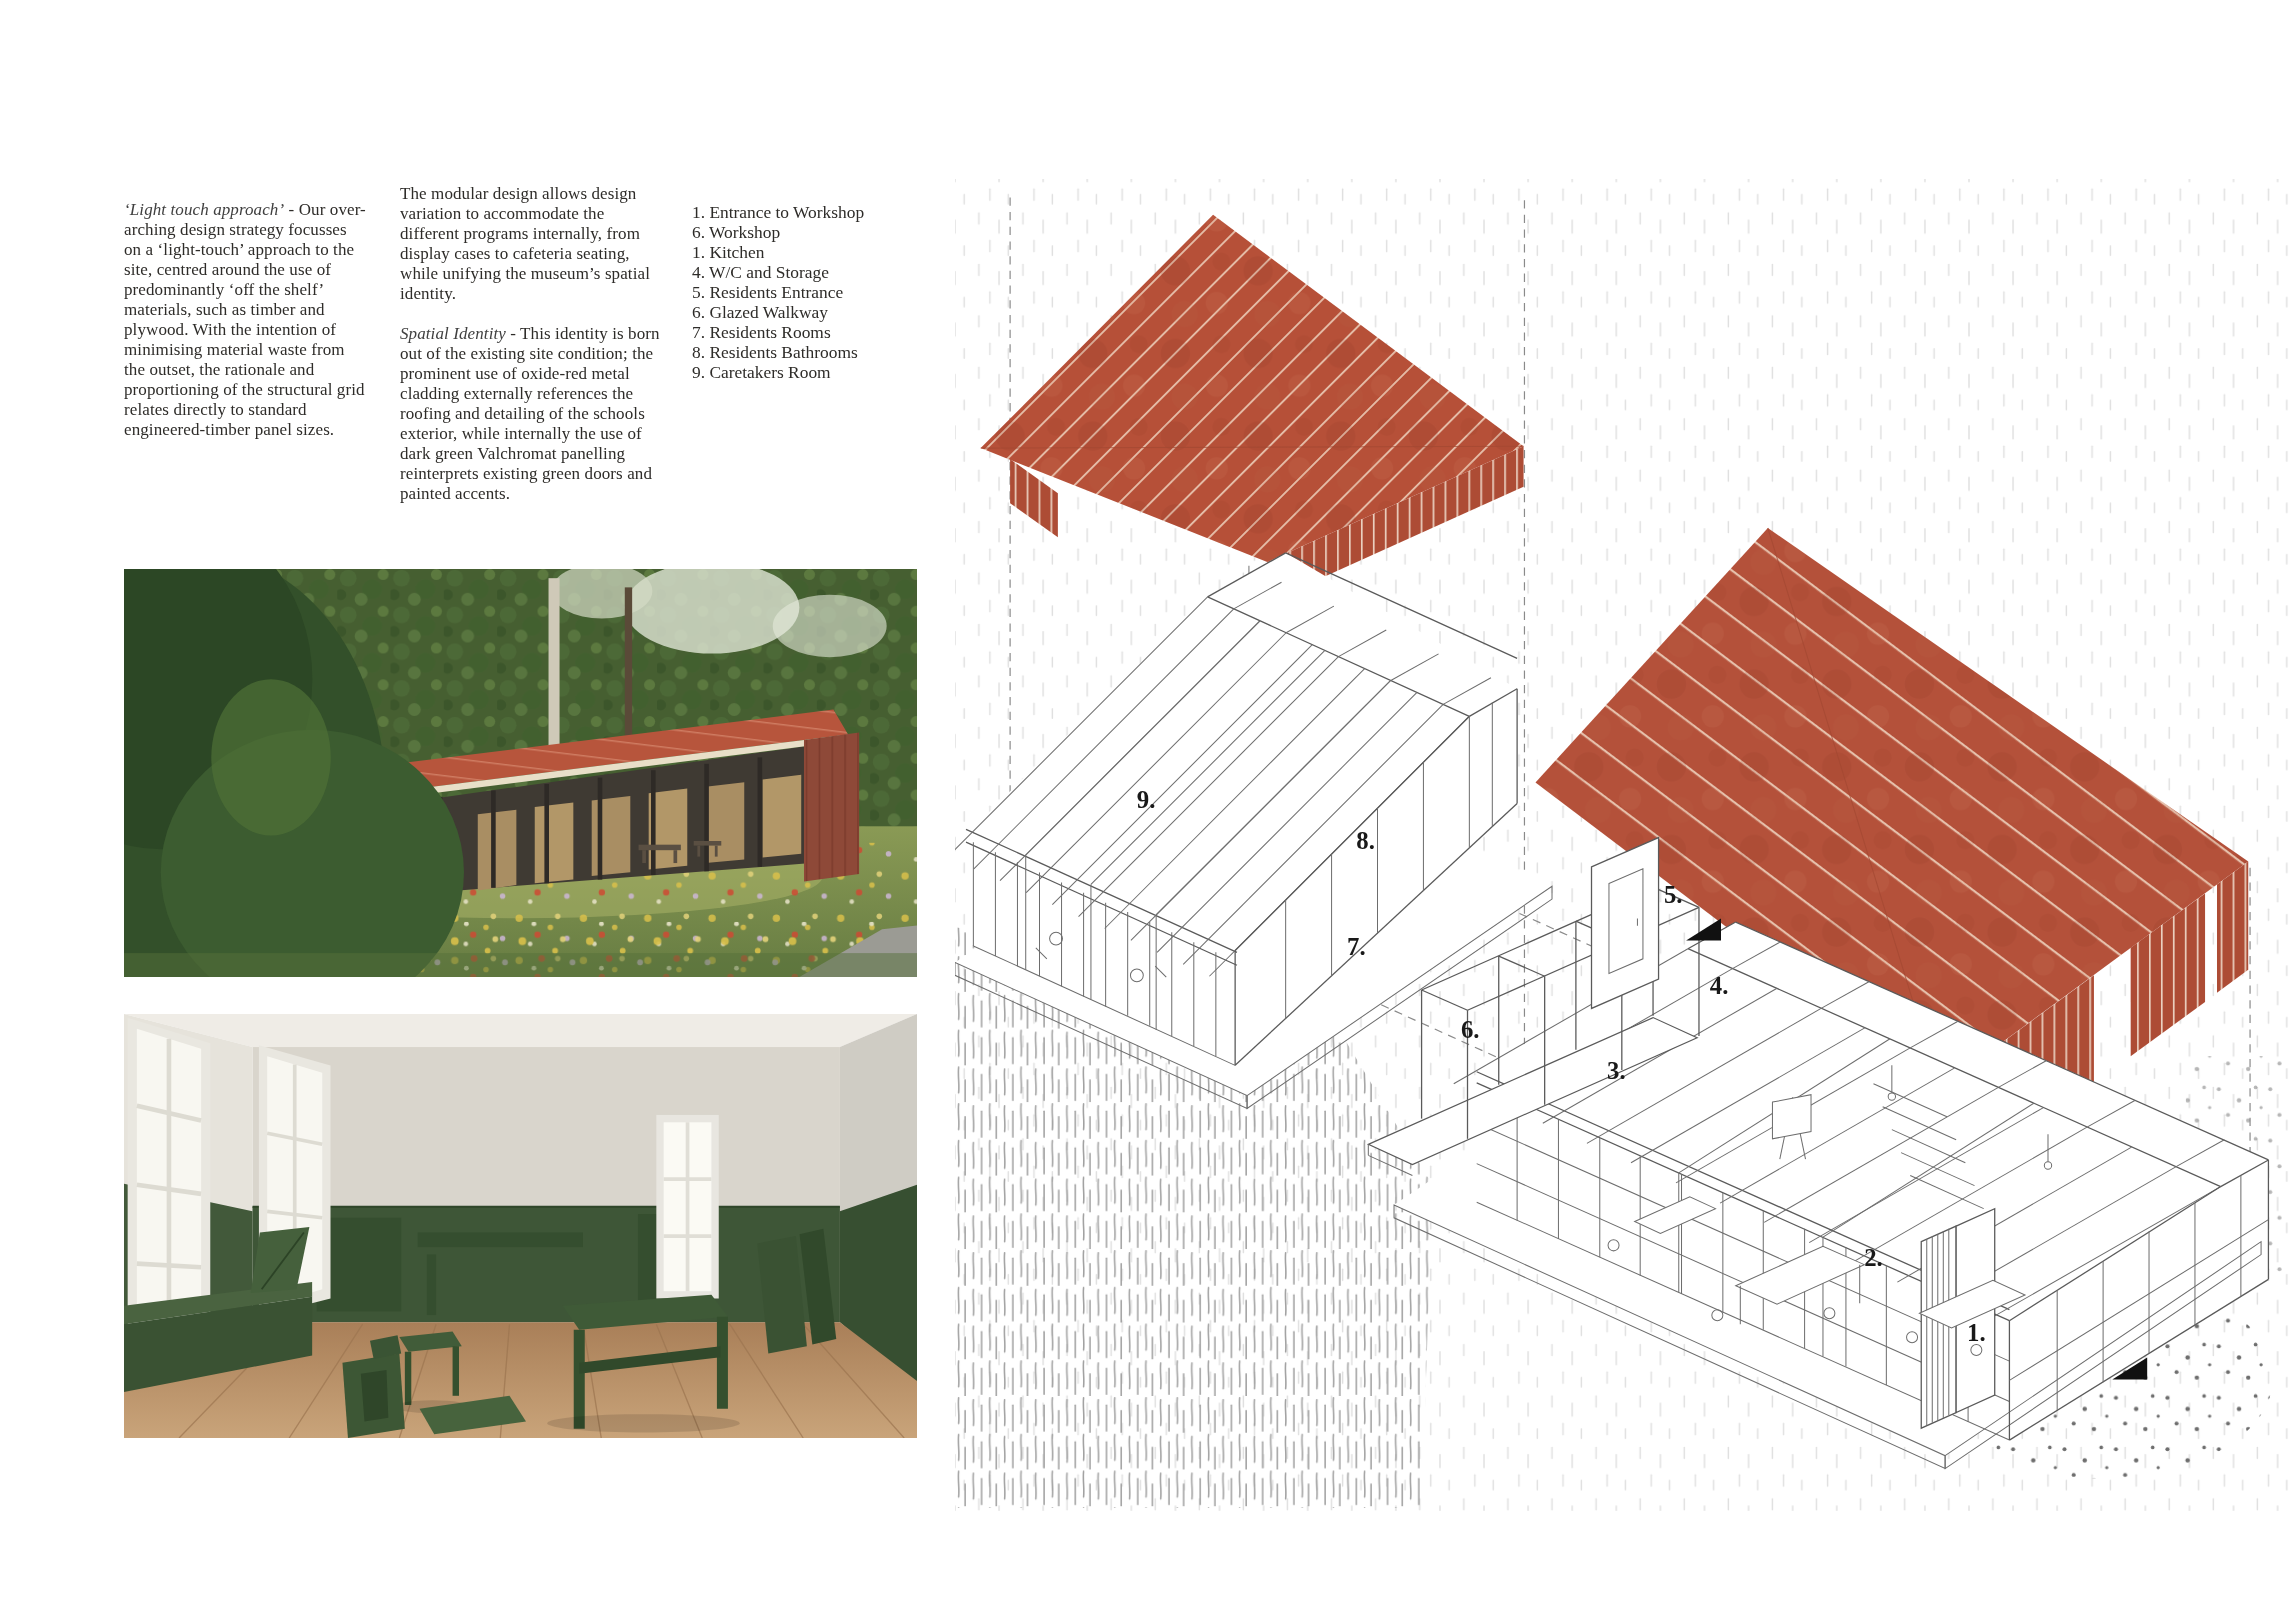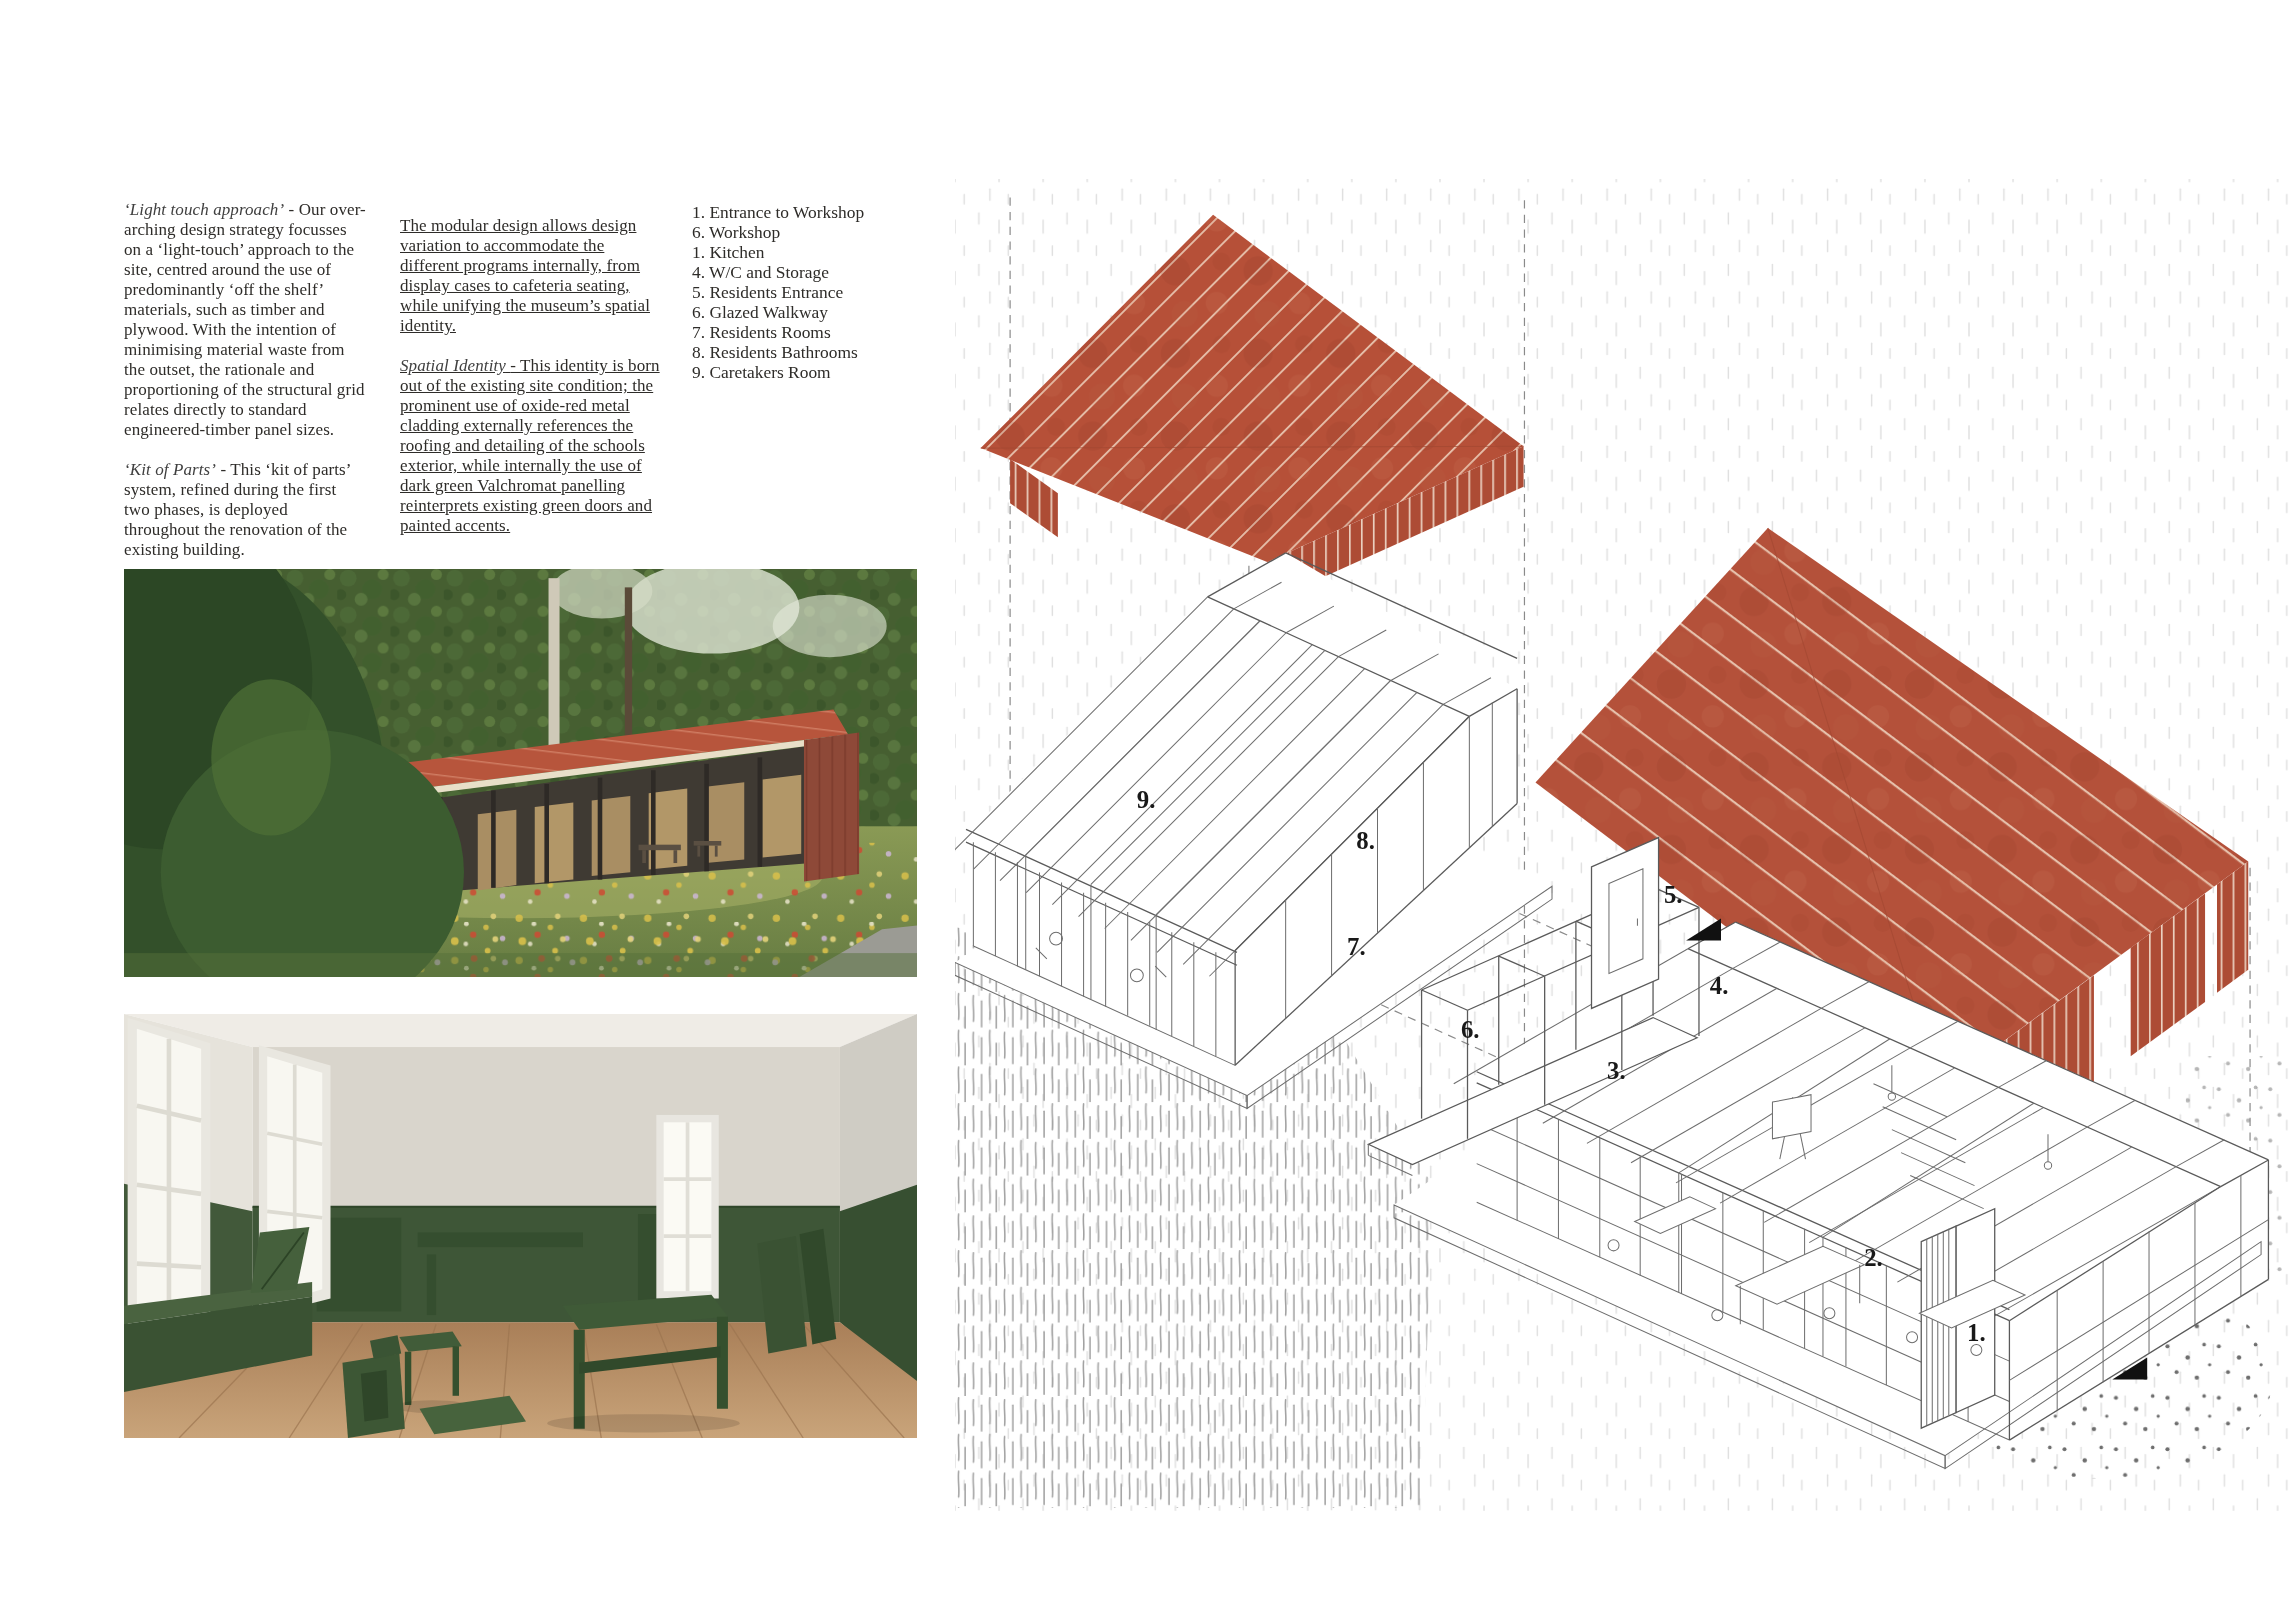--- a/index.html
+++ b/index.html
@@ -20,25 +20,23 @@
   .dash{stroke:#8a8a8a;stroke-width:1.3;fill:none;stroke-dasharray:9 7;}
 </style>
 </head>
 <body>
 
 <div class="board">
 
   <div class="col" style="left:124px;top:200px;width:242px;">
     <p><span class="lead">‘Light touch approach’</span>
 <span>- Our over-arching design strategy focusses on a ‘light-touch’ approach to the site, centred around the use of predominantly ‘off the shelf’ materials, such as timber and plywood. With the intention of minimising material waste from the outset, the rationale and proportioning of the structural grid relates directly to standard engineered-timber panel sizes.</span></p>
-    <p><span class="lead">‘Kit of Parts’</span>
-<span>- This ‘kit of parts’ system, refined during the first two phases, is deployed throughout the renovation of the existing building.</span></p>
   </div>
 
-  <div class="col" style="left:400px;top:216px;width:264px;text-decoration:underline;">
+  <div class="col" style="left:400px;top:184px;width:264px;">
     <p><span>The modular design allows design variation to accommodate the different programs internally, from display cases to cafeteria seating, while unifying the museum’s spatial identity.</span></p>
     <p><span class="lead">Spatial Identity</span>
 <span>- This identity is born out of the existing site condition; the prominent use of oxide-red metal cladding externally references the roofing and detailing of the schools exterior, while internally the use of dark green Valchromat panelling reinterprets existing green doors and painted accents.</span></p>
   </div>
 
   <div class="legend" style="left:692px;top:202px;width:248px;">
     <div class="legend-item">1. Entrance to Workshop</div>
     <div class="legend-item">6. Workshop</div>
     <div class="legend-item">1. Kitchen</div>
     <div class="legend-item">4. W/C and Storage</div>

